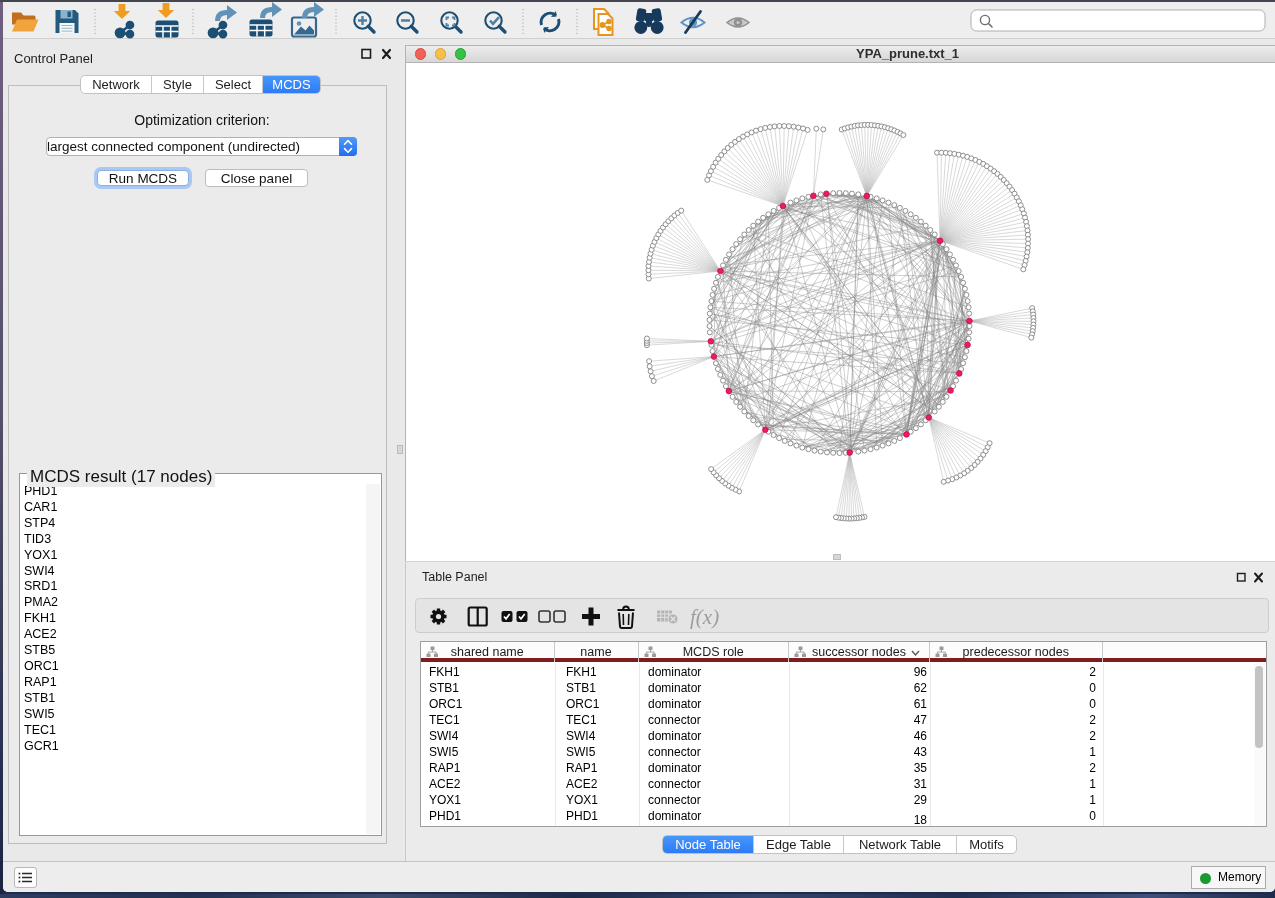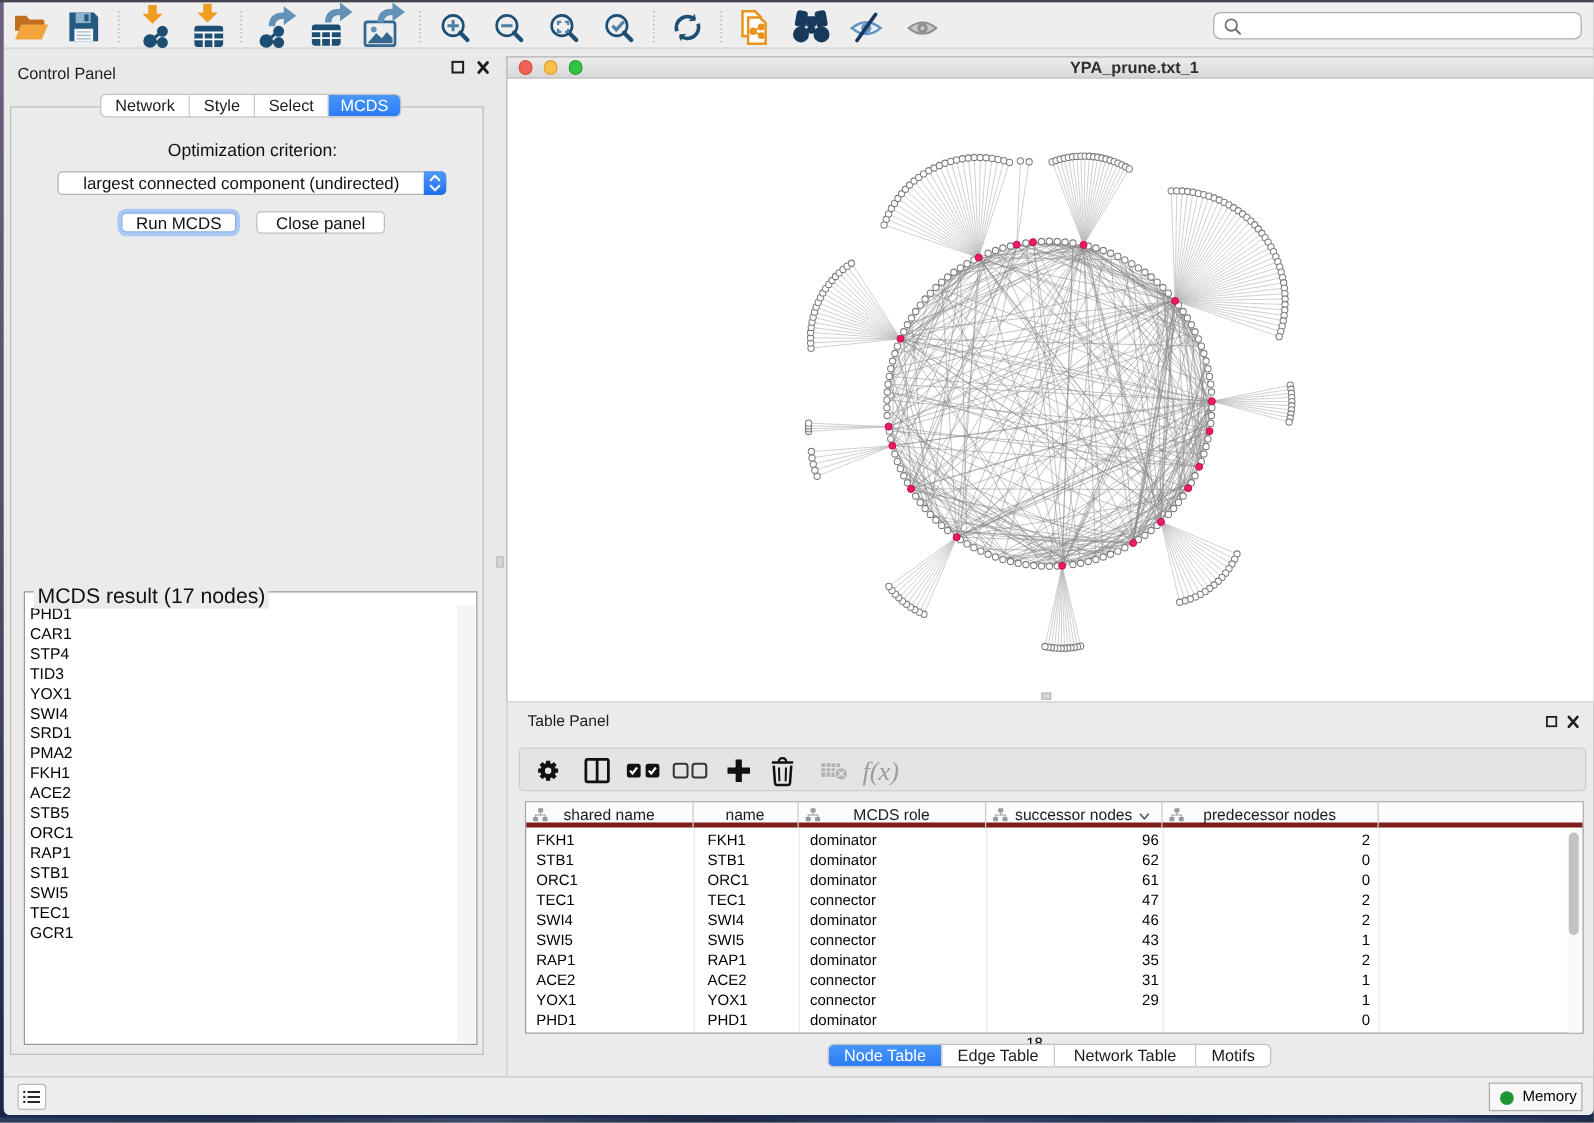--- a/index.html
+++ b/index.html
@@ -17,21 +17,21 @@
 #cp-body { position:absolute; left:5px; top:45px; width:379px; height:759px;
   border:1px solid #bdbdbd; background:#ebebeb; }
 #tabs { position:absolute; left:77px; top:35px; height:19px; display:flex;
   border:1px solid #c2c2c2; border-radius:5px; background:#fff; overflow:hidden; z-index:5; }
 #tabs div { font-size:13px; color:#1c1c1c; line-height:18px; text-align:center; border-right:1px solid #c9c9c9; }
 #tabs div:last-child { border-right:none; }
 #tabs .sel { background:linear-gradient(180deg,#4796fb,#2d7cf5); color:#fff; }
 #optlabel { position:absolute; left:0; top:72px; width:398px; text-align:center; font-size:14px; color:#111; }
 #dropdown { position:absolute; left:43px; top:97px; width:311px; height:19px; background:#fff;
   border:1px solid #b2b2b2; border-radius:4px; }
-#dropdown span { display:block; text-align:center; font-size:13.5px; color:#111; line-height:17px; margin-right:17px; }
+#dropdown span { display:block; text-align:left; font-size:13.5px; color:#111; line-height:17px; margin-right:17px; }
 #stepper { position:absolute; right:-1px; top:-1px; width:18px; height:19px; border-radius:0 4px 4px 0;
   background:linear-gradient(180deg,#529af8,#1f6ef2); }
 .btn { position:absolute; background:#fff; border:1px solid #bdbdbd; border-radius:4px;
   font-size:13.5px; color:#111; text-align:center; }
 #runbtn { left:94px; top:130px; width:92px; height:16px; line-height:15px;
   box-shadow:0 0 0 3px #a9c9f4; border-color:#8ab0e2; }
 #closebtn { left:202px; top:129px; width:103px; height:18px; line-height:17px; }
 #groupbox { position:absolute; left:16px; top:433px; width:363px; height:363px;
   border:1px solid #989898; background:#fff; }
 #grouplabel { position:absolute; left:24px; top:427px; font-size:17px; color:#111; background:#ebebeb; padding:0 3px; }
@@ -1183,21 +1183,21 @@
         <div class="row" style="left:400px;top:134.20000000000002px;width:106px;text-align:right">31</div>
         <div class="row" style="left:500px;top:134.20000000000002px;width:175px;text-align:right">1</div>
         <div class="row" style="left:8px;top:150.3px">YOX1</div>
         <div class="row" style="left:145px;top:150.3px">YOX1</div>
         <div class="row" style="left:227px;top:150.3px">connector</div>
         <div class="row" style="left:400px;top:150.3px;width:106px;text-align:right">29</div>
         <div class="row" style="left:500px;top:150.3px;width:175px;text-align:right">1</div>
         <div class="row" style="left:8px;top:166.4px">PHD1</div>
         <div class="row" style="left:145px;top:166.4px">PHD1</div>
         <div class="row" style="left:227px;top:166.4px">dominator</div>
-        <div class="row" style="left:400px;top:184px;width:106px;">18</div>
+        <div class="row" style="left:400px;top:170px;width:106px;text-align:right">18</div>
         <div class="row" style="left:500px;top:166.4px;width:175px;text-align:right">0</div>
       <div id="vscroll">
           <div id="vthumb"></div>
         </div>
     </div>
     <div id="btabs">
       <div class="sel" style="width:91px">Node Table</div>
         <div style="width:90px">Edge Table</div>
       <div style="width:113px">Network Table</div>
         <div style="width:59px">Motifs</div>

